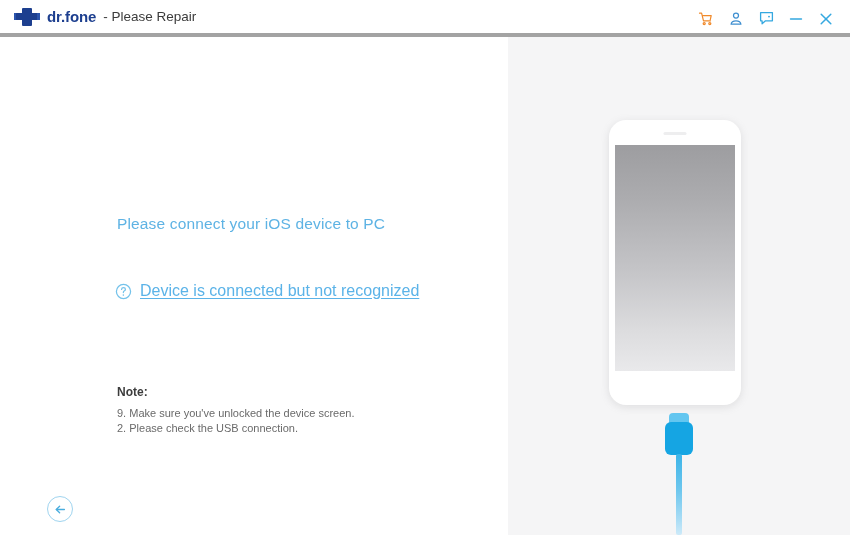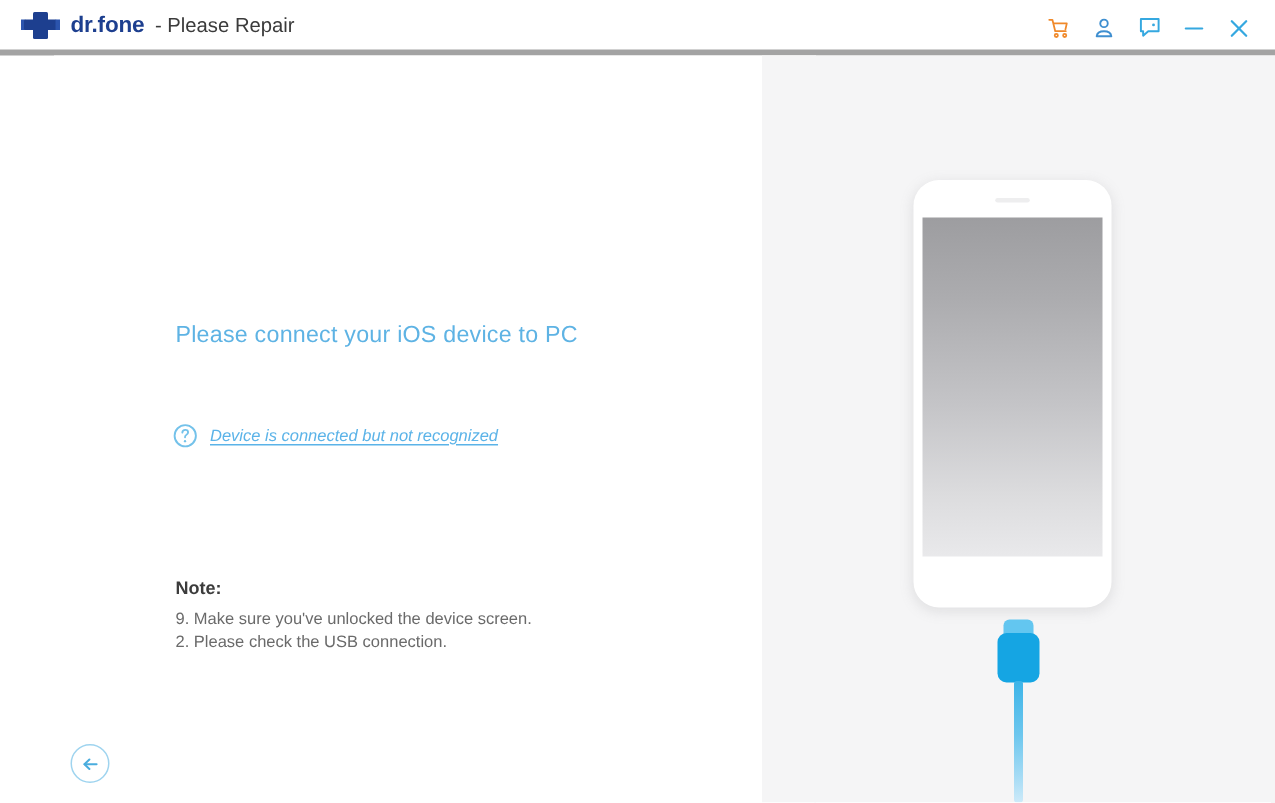--- a/index.html
+++ b/index.html
@@ -143,26 +143,25 @@
   .help-row {
     position: absolute;
     left: 79px;
     top: 245px;
     display: flex;
     align-items: center;
     cursor: pointer;
   }
   .q-icon { flex: 0 0 auto; margin-right: 8px; display:block; }
   .help-link {
-    font-size: 11px;
+    font-size: 16px;
     color: #5bb3e8;
     text-decoration: underline;
     text-underline-offset: 2px;
     white-space: nowrap;
-    font-style: italic;
   }
   .note-block {
     position: absolute;
     left: 81px;
     top: 348px;
   }
   .note-title {
     font-size: 12px;
     font-weight: bold;
     color: #3c3c3c;

